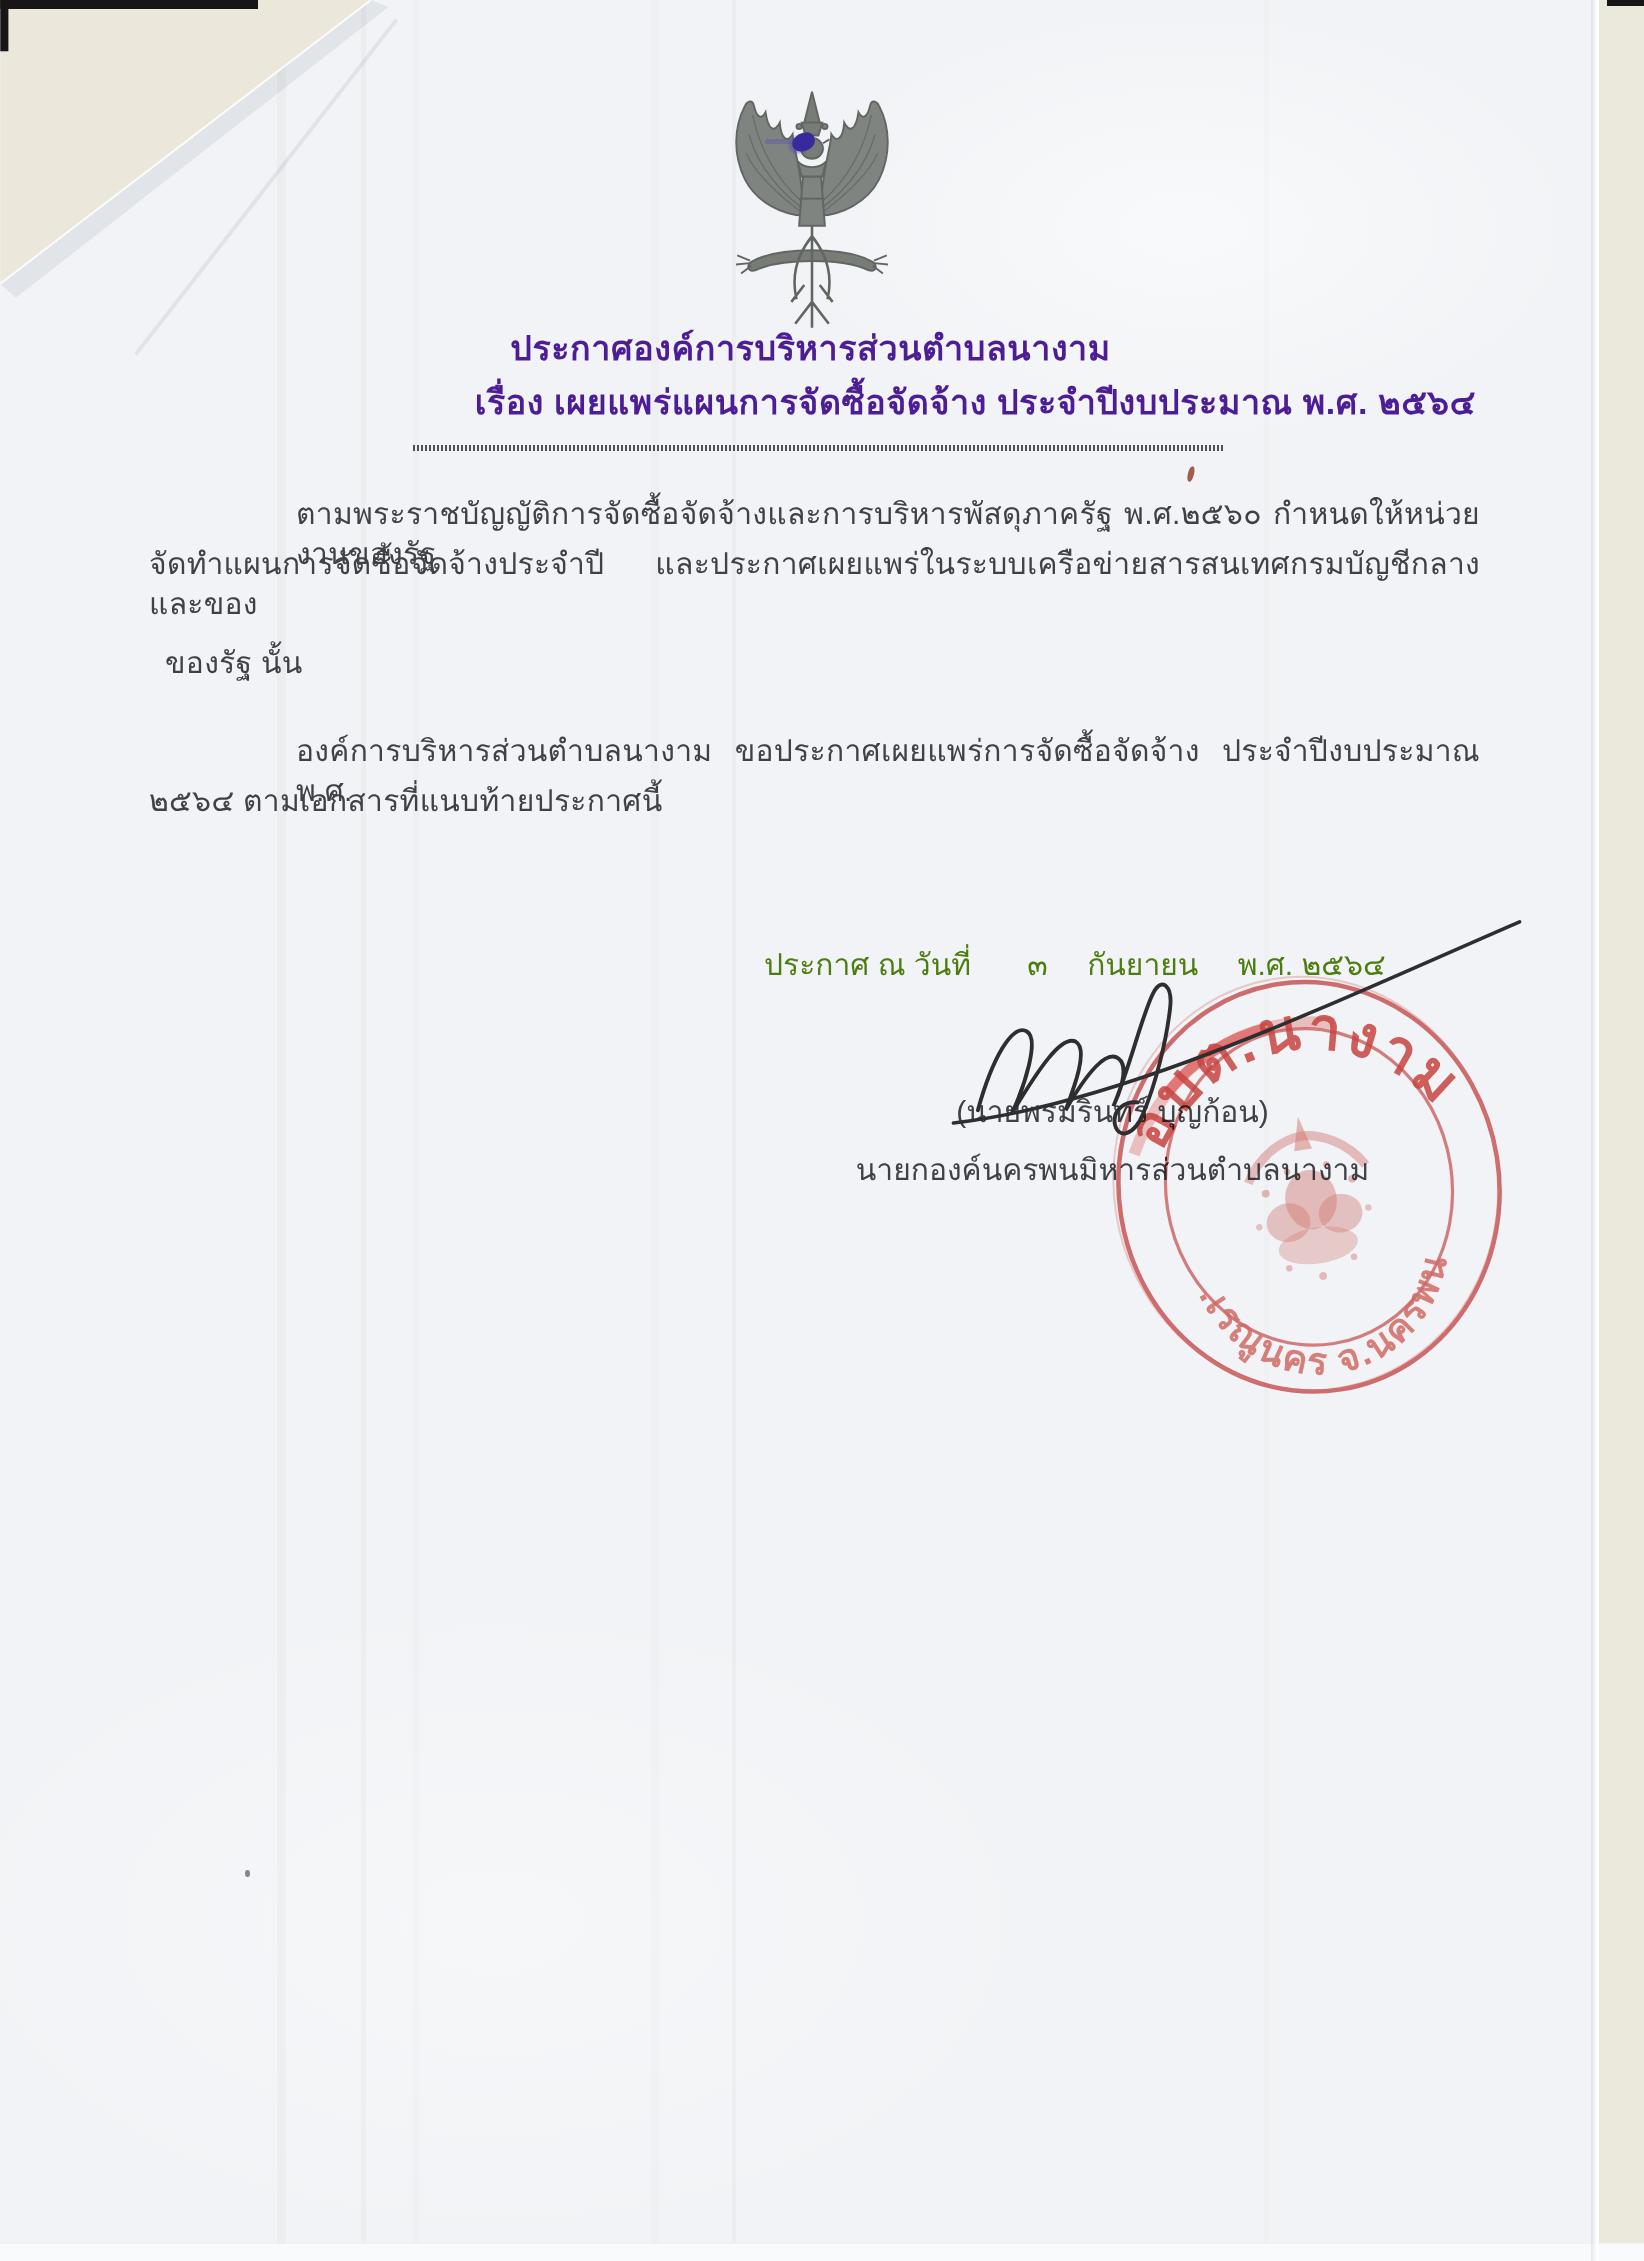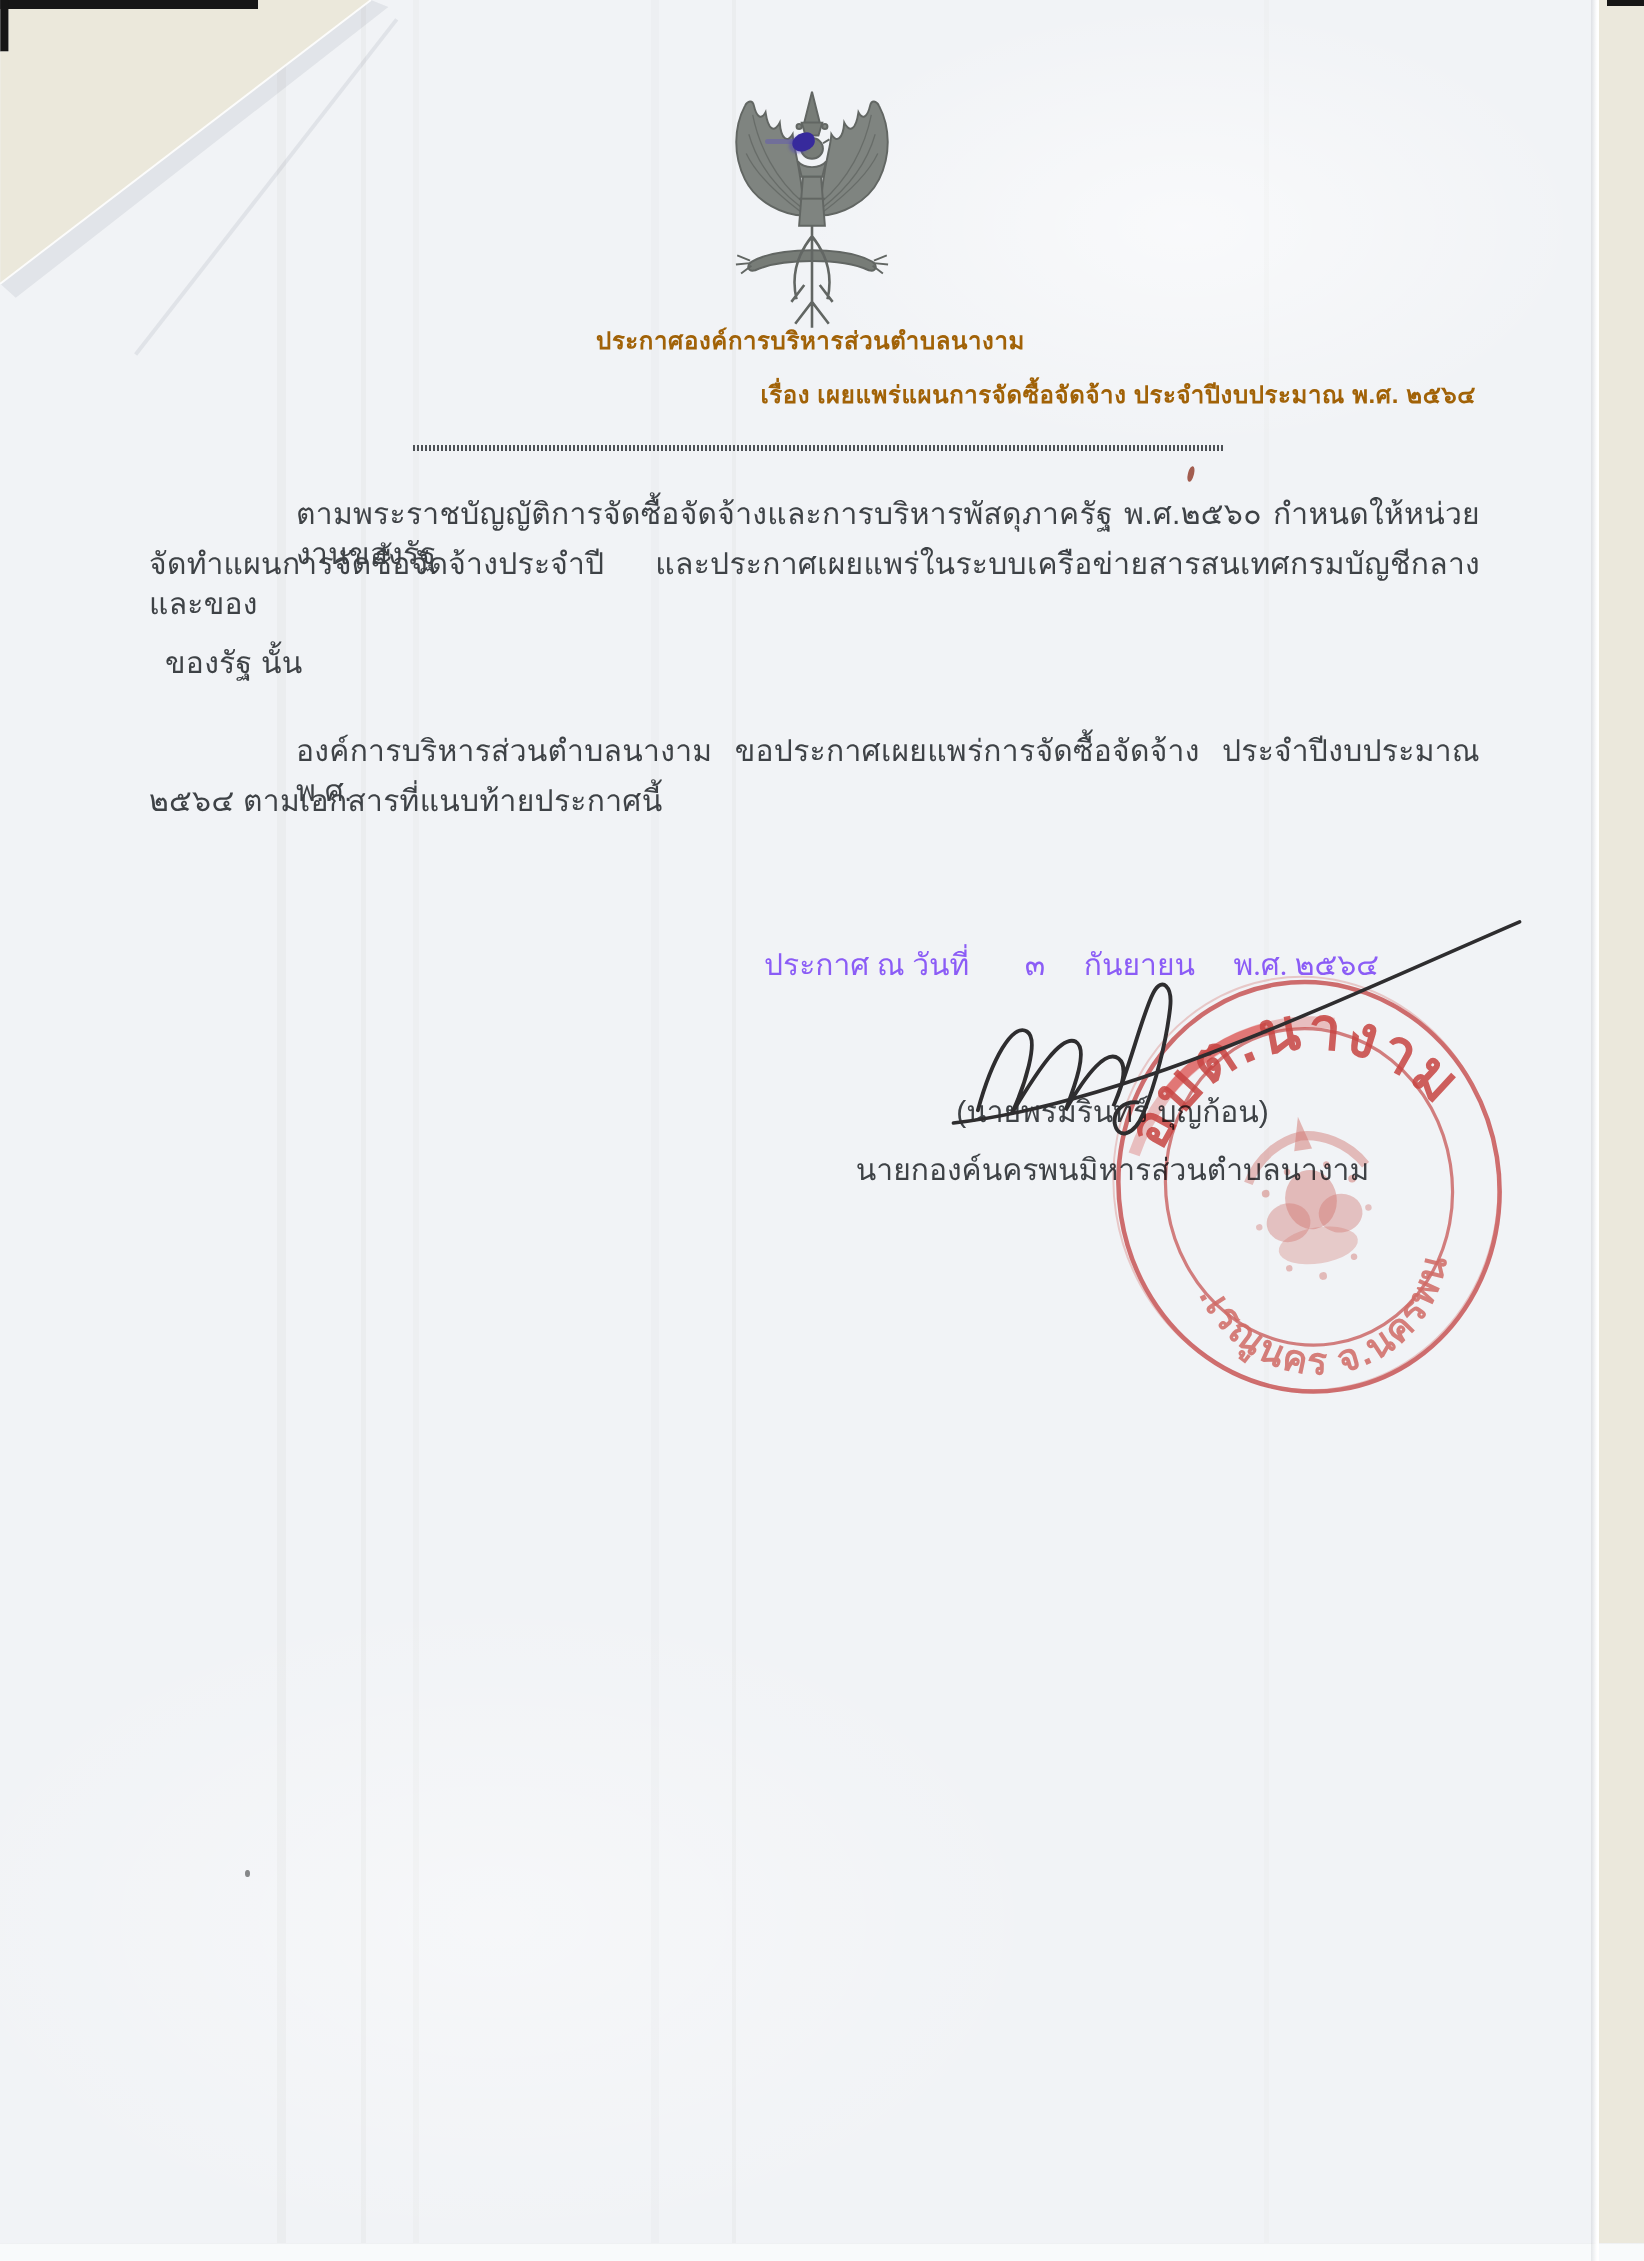--- a/index.html
+++ b/index.html
@@ -15,31 +15,31 @@
   
   .right-band{position:absolute;left:1599px;top:0;width:45px;height:2261px;background:#ebe8dc;z-index:5;}
   .right-edge{position:absolute;left:1591px;top:0;width:8.4px;height:2261px;z-index:6;
               background:linear-gradient(90deg,rgba(110,118,130,.14),#ffffff 75%);}
   .tr-black{position:absolute;left:1607px;top:0;width:37px;height:5.8px;background:#161616;z-index:7;}
   .bottom-strip{position:absolute;left:0;top:2243px;width:1644px;height:18px;background:#f8fafb;
                 border-top:1.3px solid rgba(70,80,95,.05);z-index:5;}
   .corner-svg{position:absolute;left:0;top:0;z-index:8;}
   
   .tcol{position:absolute;left:145px;width:1331px;text-align:center;font-weight:bold;
-        font-size:24px;color:#a16207;letter-spacing:0.6px;z-index:10;}
+        font-size:34px;color:#4c1d95;letter-spacing:0.6px;z-index:10;}
   .t1{top:321px;} .t2{top:375px;text-align:right;}
   .dotted{position:absolute;left:413px;top:445px;width:811px;height:5.8px;z-index:10;
           background:repeating-linear-gradient(90deg,#4d5156 0 1.7px,rgba(0,0,0,0) 1.7px 4px);}
   .bline{position:absolute;left:149px;width:1331px;font-size:30px;line-height:40px;
          color:#3e4246;letter-spacing:0.3px;z-index:10;box-sizing:border-box;}
   .just{text-align:justify;text-align-last:justify;}
   .indent{padding-left:147px;}
   .l1{top:494px;} .l2{top:544px;} .l3{top:593px;} .l4{top:643px;margin-left:16px;}
   .l5{top:731px;} .l6{top:781px;}
-  .dateline{position:absolute;left:764px;top:941px;font-size:30px;z-index:10;color:#8b5cf6;white-space:nowrap;font-family:Liberation Serif, serif;}
+  .dateline{position:absolute;left:764px;top:941px;font-size:30px;z-index:10;color:#4d7c0f;white-space:nowrap;}
   .dateline .gapA{margin-left:48px;} .dateline .gapB{margin-left:31px;}
   .sigblock{position:absolute;left:748px;width:729px;text-align:center;font-size:30px;
             color:#3e4246;z-index:10;}
   .nm{top:1088px;} .pos{top:1146px;}
   .emblem-svg{position:absolute;left:714px;top:89px;z-index:10;}
   .stamp-svg{position:absolute;left:1096px;top:916px;z-index:20;mix-blend-mode:multiply;}
   .sign-svg{position:absolute;left:916px;top:896px;z-index:30;}
   .ink-blob{position:absolute;left:792px;top:133px;width:23px;height:18px;background:#372a9c;
             border-radius:60% 40% 55% 45%;transform:rotate(-12deg);z-index:12;
             box-shadow:-3.9px 1.3px 2.6px rgba(82,70,180,.45);}

